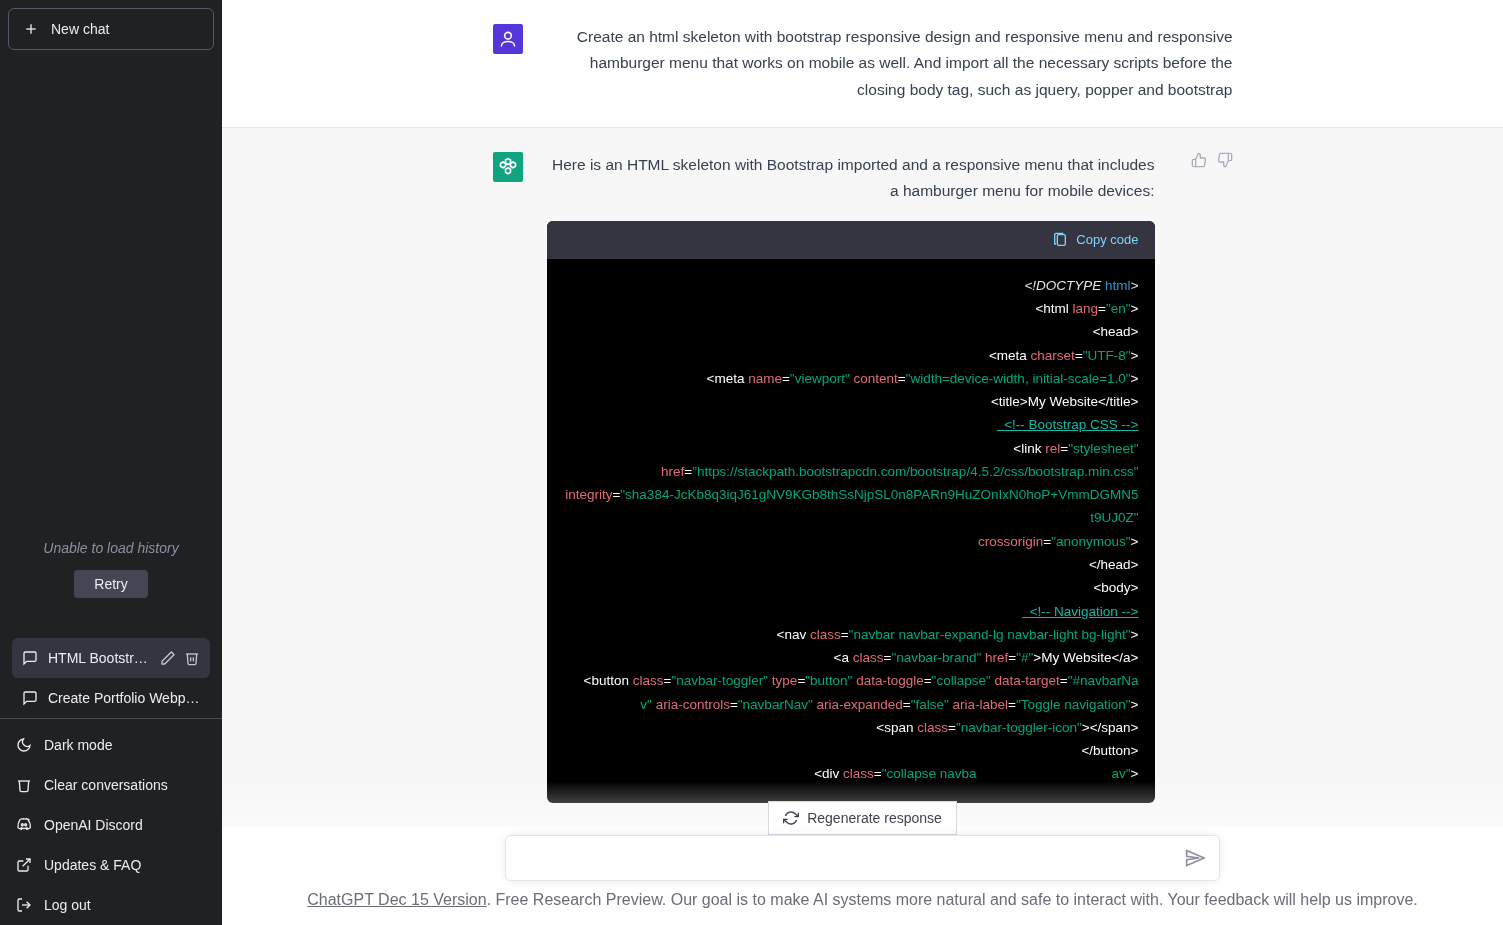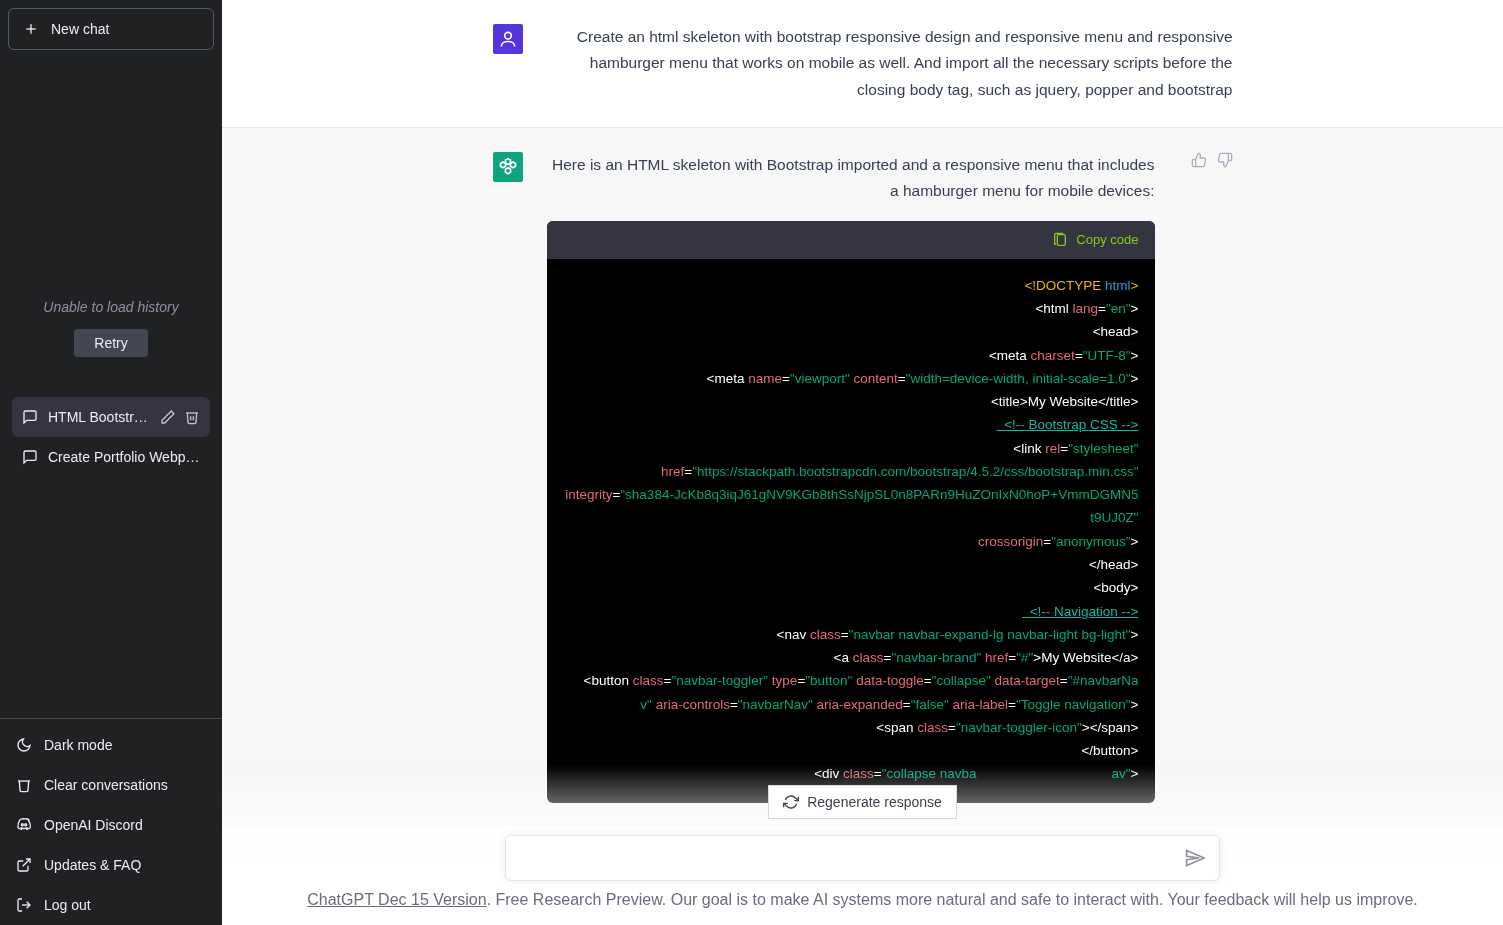--- a/index.html
+++ b/index.html
@@ -1,20 +1,20 @@
 <!DOCTYPE html>
 <html><head>
 <meta charset="utf-8">
 <style>
 * { margin:0; padding:0; box-sizing:border-box; font-family: "Segoe UI", Arial, sans-serif; }
 body { display:flex; height:925px; width:1503px; overflow:hidden; background:#fff; }
 .sidebar { width:222px; background:#202123; color:#ececf1; display:flex; flex-direction:column; }
 .sb-top { padding:8px; }
 .new-chat { border:1px solid #565869; border-radius:6px; padding:12px 14px; display:flex; align-items:center; gap:12px; cursor:pointer; font-size:14px; }
-.sb-mid { flex:1; display:flex; flex-direction:column; align-items:center; justify-content:center; padding:0 8px; }
+.sb-mid { flex:1; display:flex; flex-direction:column; align-items:center; justify-content:flex-end; padding:0 8px; }
 .err-msg { color:#8e8ea0; font-style:italic; font-size:14px; margin-bottom:14px; }
 .retry-btn { background:#444654; color:#ececf1; border:none; border-radius:4px; padding:6px 20px; font-size:14px; cursor:pointer; }
 .conv-list { margin-top:40px; width:100%; padding:0 4px; }
 .conv-item { display:flex; align-items:center; gap:10px; padding:12px 10px; border-radius:6px; font-size:14px; cursor:pointer; position:relative; }
 .conv-item.active { background:#343541; }
 .conv-title { white-space:nowrap; overflow:hidden; text-overflow:ellipsis; flex:1; }
 .conv-actions { display:flex; gap:8px; color:#c5c5d2; }
 .sb-bottom { border-top:1px solid #4d4d4f; padding:6px 8px 0; }
 .sb-link { display:flex; align-items:center; gap:12px; padding:12px 8px; font-size:14px; cursor:pointer; }
 .main { flex:1; display:flex; flex-direction:column; position:relative; background:#fff; }
@@ -22,27 +22,27 @@
 .msg { display:flex; gap:24px; padding:24px 0; }
 .msg-inner { width:740px; margin:0 auto; display:flex; gap:24px; align-items:flex-start;text-align:right; }
 .user-row { background:#fff; border-bottom:1px solid #e5e5e5; }
 .ai-row { background:#f7f7f8; }
 .avatar { width:30px; height:30px; border-radius:2px; flex-shrink:0; display:flex; align-items:center; justify-content:center; color:#fff; font-size:16px; }
 .avatar.user { background:#5436DA; }
 .avatar.ai { background:#10a37f; }
 .msg-text { font-size:15.5px; line-height:1.7; color:#374151; flex:1; }
 .feedback { display:flex; gap:10px; color:#acacbe; margin-left:12px; }
 .code-block { margin-top:16px; border-radius:6px; overflow:hidden; background:#000; width:608px; }
-.code-header { background:#343541; color:#84cc16; display:flex; justify-content:flex-end; align-items:center; gap:8px; padding:8px 16px; font-size:13px; }
+.code-header { background:#343541; color:#7dd3fc; display:flex; justify-content:flex-end; align-items:center; gap:8px; padding:8px 16px; font-size:13px; }
 .code-body { padding:16px; font-family: Consolas, "Courier New", monospace; font-size:13.5px; line-height:1.65; color:#fff; white-space:pre-wrap; word-break:break-all; }
-.tok-doc{color:#eab308;} 
+.tok-doc{color:#e5e5e5;font-style:italic;} 
 .ta-name{color:#2e95d3;} .ta-val{color:#00a67d;} .tok-comm{color:#14b8a6;text-decoration:underline;}
 .tn{color:#e06c75;} 
 .bottom-area { position:absolute; bottom:0; left:0; right:0; background:linear-gradient(180deg, rgba(255,255,255,0) 0%, #fff 60%); padding:20px 0 10px; }
-.regen { background:#fff; border:1px solid #d9d9e3; border-radius:0; padding:8px 14px; font-size:14px; color:#40414f; display:flex; align-items:center; gap:8px; margin:0 auto 16px; cursor:pointer; width:fit-content;justify-content:flex-end; }
+.regen { background:#fff; border:1px solid #d9d9e3; border-radius:0; padding:8px 14px; font-size:14px; color:#40414f; display:flex; align-items:center; gap:8px; margin:0 auto 0; cursor:pointer; width:fit-content;justify-content:flex-end; }
 .input-row { width:715px; margin:0 auto; background:#fff; border:1px solid #e5e5e5; border-radius:6px; box-shadow:0 0 8px rgba(0,0,0,0.08); display:flex; align-items:center; padding:12px 14px; }
 .input-row input { flex:1; border:none; outline:none; font-size:15px; }
 .send-icon { color:#8e8ea0; }
 .footer { text-align:center; font-size:16px; color:#6b6c7b; margin-top:10px; padding-bottom:6px; }
 .footer a { color:#6b6c7b; text-decoration:underline; }
 svg { width:16px; height:16px; stroke:currentColor; fill:none; stroke-width:2; }
 .avatar svg{width:20px;height:20px;}
 </style>
 </head>
 <body>

